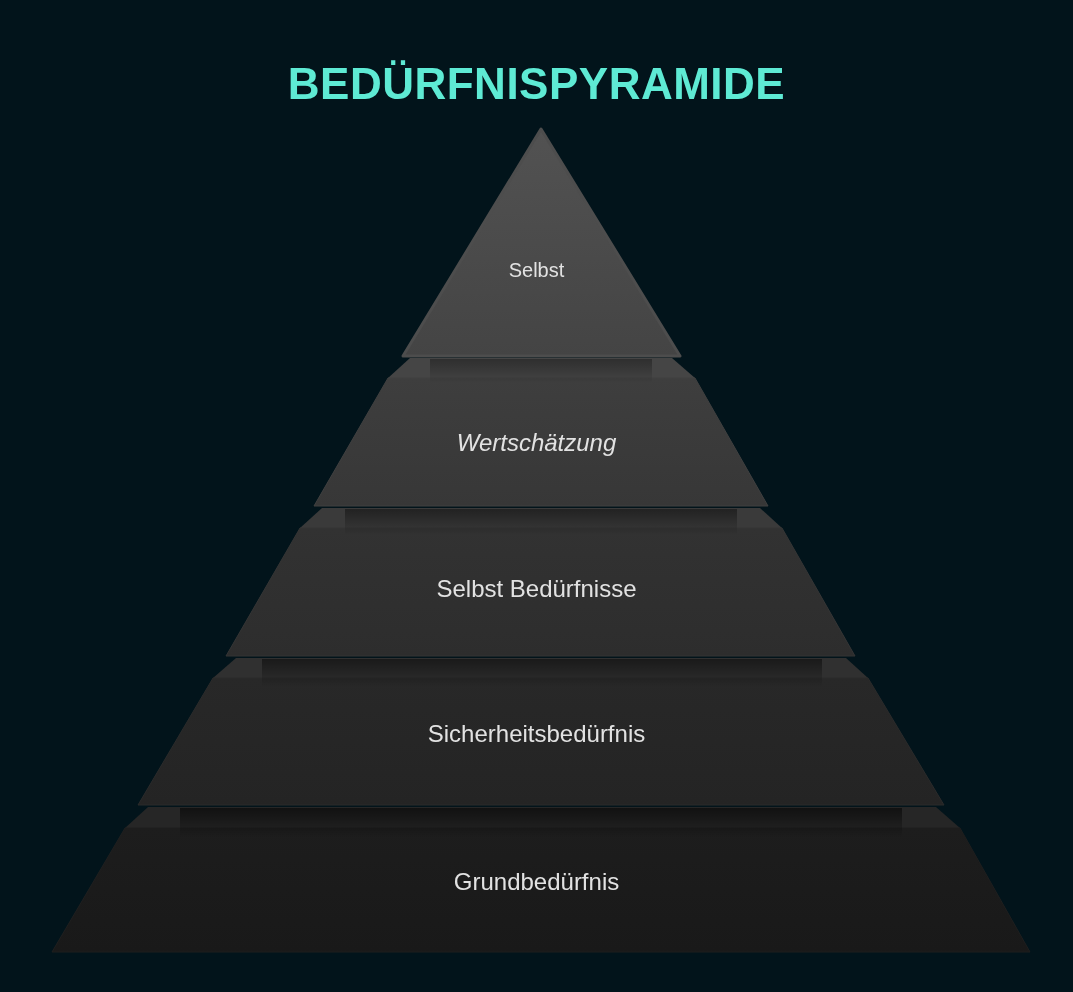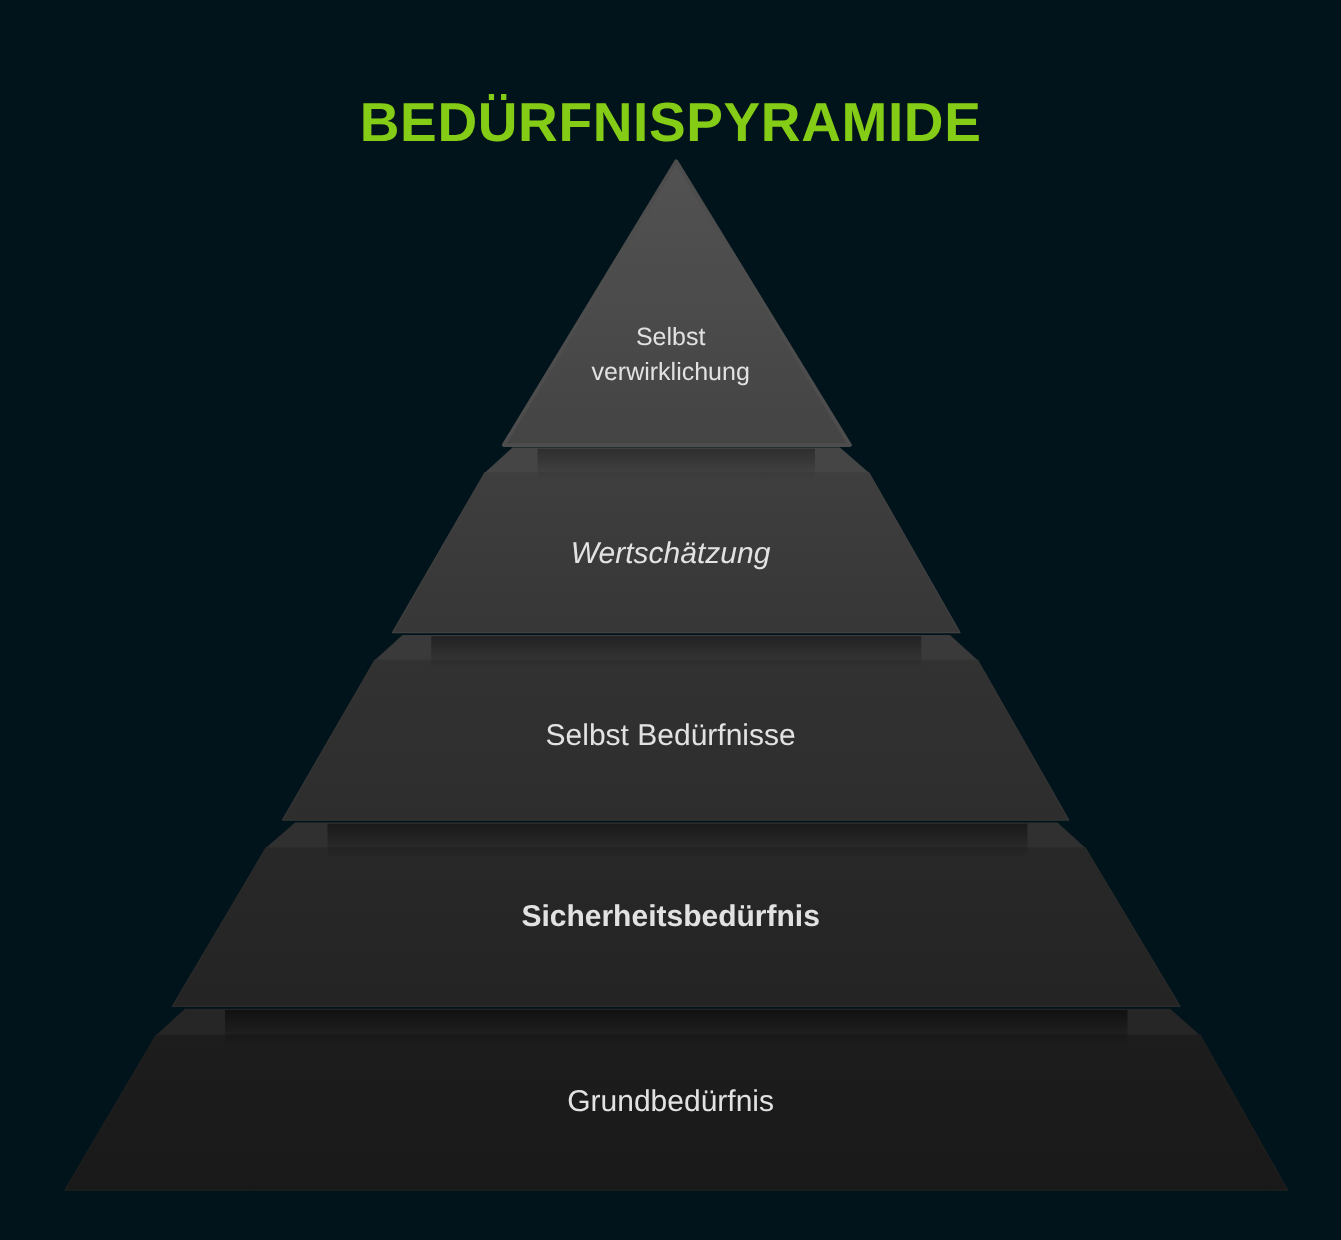--- a/index.html
+++ b/index.html
@@ -3,23 +3,23 @@
 <meta charset="utf-8">
 <style>
   html, body { margin: 0; padding: 0; }
   body {
     width: 1073px; height: 992px; overflow: hidden;
     background: #02141b;
     font-family: "Liberation Sans", "DejaVu Sans", sans-serif;
     position: relative;
   }
   .title {
-    position: absolute; left: 0; width: 1073px; top: 74px;
+    position: absolute; left: 0; width: 1073px; top: 59px;
     text-align: center; font-size: 44px; font-weight: bold;
-    color: #84cc16; letter-spacing: 0.5px;
+    color: #5eead4; letter-spacing: 0.5px;
   }
   svg.pyr { position: absolute; left: 0; top: 0; }
   .lbl {
     position: absolute; left: 0; width: 1073px; text-align: center;
     color: #e2e2e2; font-size: 24px; font-weight: normal;
   }
   .lbl.small { font-size: 20px; line-height: 28px; }
 </style>
 </head>
 <body>
@@ -78,18 +78,17 @@
     <rect x="430" y="359" width="222" height="24" fill="url(#shadow)" opacity="0.6"></rect>
   </g>
 
   <g>
     <polygon points="541,129 680,356 403,356" fill="url(#g1)" stroke="#4d4d4d" stroke-width="3" stroke-linejoin="round"></polygon>
   </g>
 </svg>
 
 <div class="lbl small" style="top:256px;">
   <div>Selbst</div>
-  <div>verwirklichung</div>
 </div>
 <div class="lbl" style="top:429px;font-style:italic;">Wertschätzung</div>
 <div class="lbl" style="top:575px;">Selbst Bedürfnisse</div>
-<div class="lbl" style="top:720px;font-weight:bold;">Sicherheitsbedürfnis</div>
+<div class="lbl" style="top:720px;">Sicherheitsbedürfnis</div>
 <div class="lbl" style="top:868px;">Grundbedürfnis</div>
 
 </body></html>

